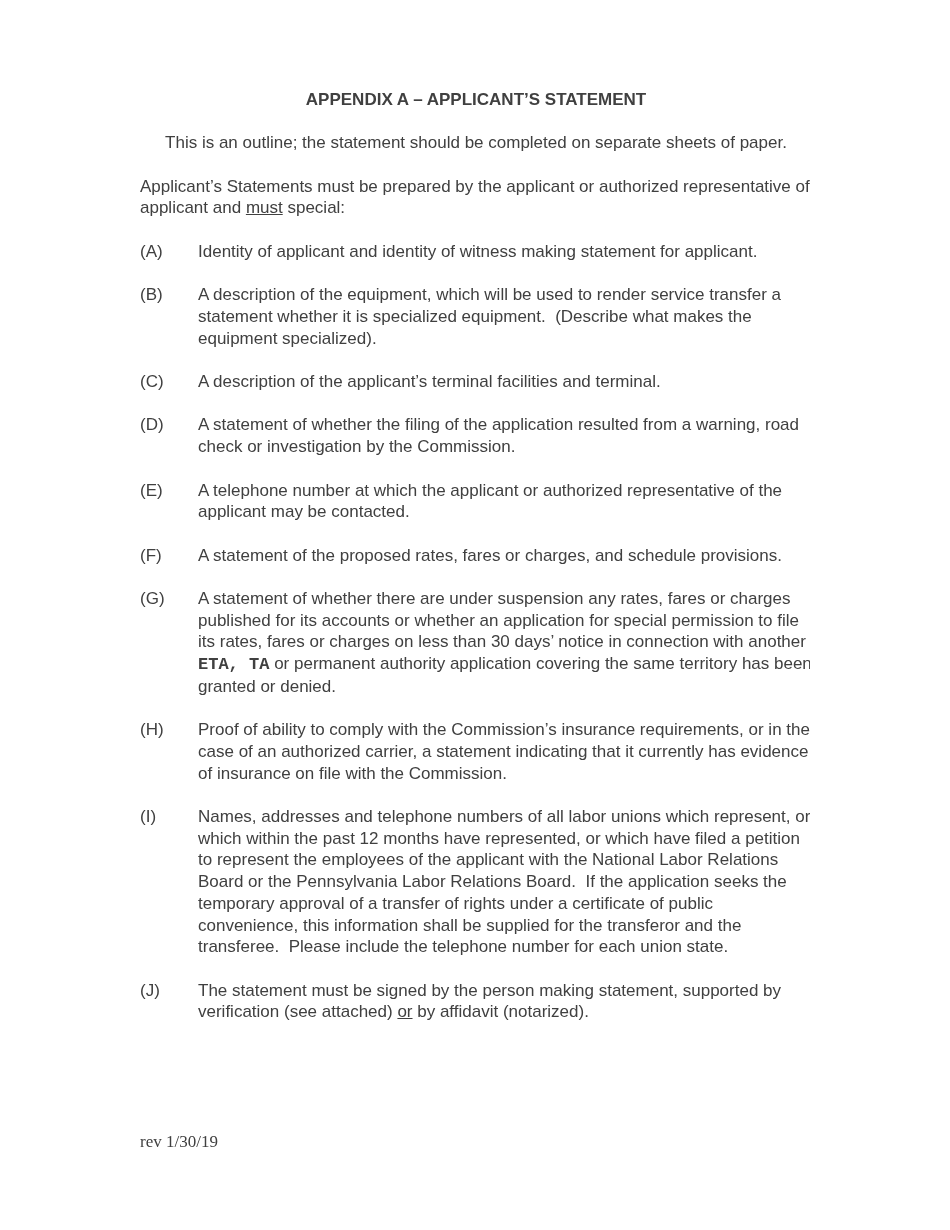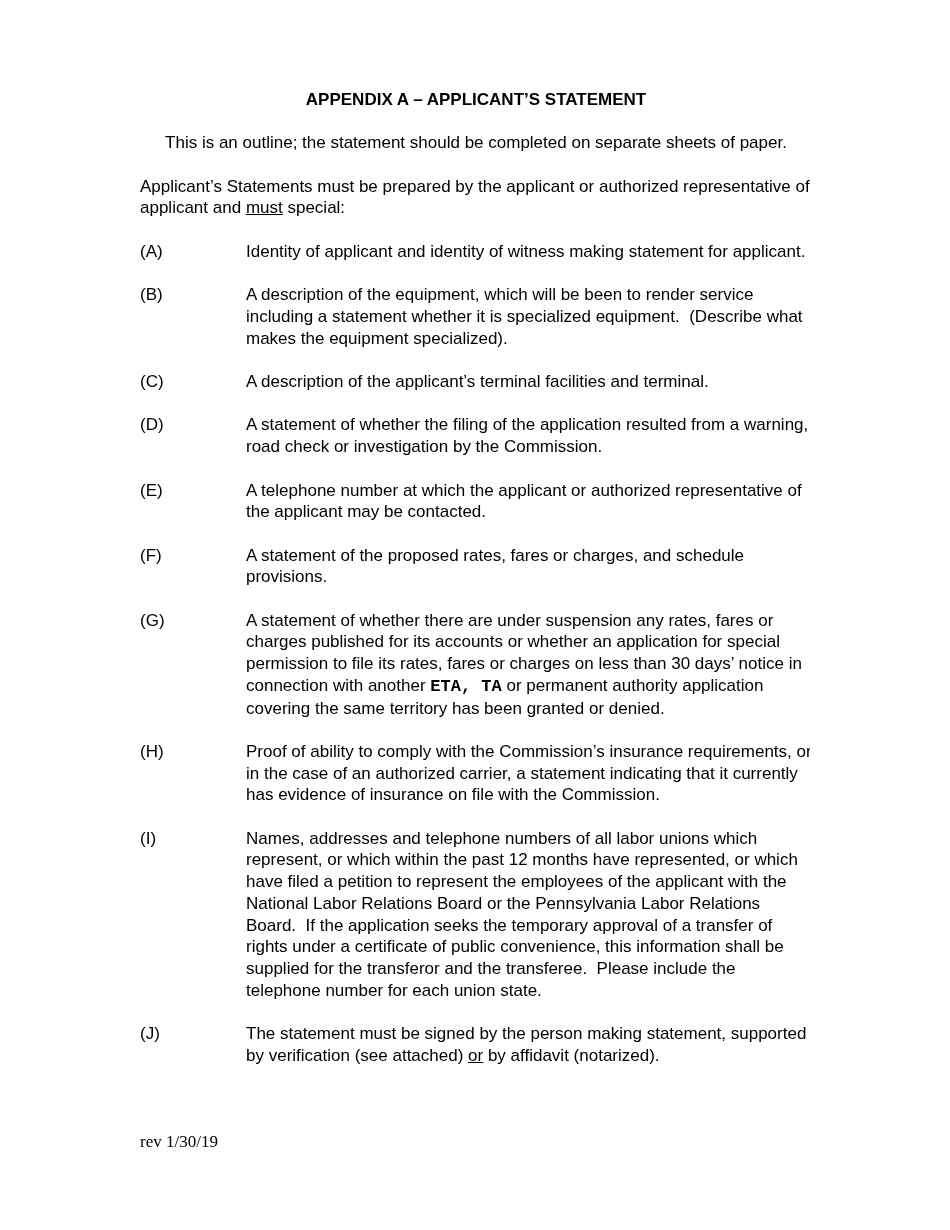--- a/index.html
+++ b/index.html
@@ -1,21 +1,21 @@
 <!DOCTYPE html>
 <html><head>
 <meta charset="utf-8">
 <style>
   html, body { margin: 0; padding: 0; background: #ffffff; }
   .page {
     position: relative;
     width: 810px;
     height: 1230px;
     background: #ffffff;
-    color: #000000;
+    color: #404040;
     font-family: "Liberation Sans", sans-serif;
     font-size: 17px;
     line-height: 21.7px;
     overflow: hidden;
   }
   .content {
     position: absolute;
     left: 140px;
     top: 89px;
     width: 672px;
@@ -39,21 +39,20 @@
     display: flex;
     margin: 0 0 21.7px 0;
   }
   .item-label {
     flex: 0 0 58px;
     width: 58px;
   }
   .item-text {
     flex: 1 1 auto;
     white-space: pre-wrap;
-    margin-left: 48px;
   }
   .item-text .seg-bold { font-weight: bold; font-family: Liberation Mono, monospace; }
   .item-text .seg-underline, .intro .seg-underline { text-decoration: underline; }
   .footer {
     position: absolute;
     left: 140px;
     top: 1131px;
     font-family: "Liberation Serif", serif;
     font-size: 17px;
     line-height: 22px;
@@ -68,21 +67,21 @@
     <p class="subtitle">This is an outline; the statement should be completed on separate sheets of paper.</p>
     <p class="intro"><span class="">Applicant’s Statements must be prepared by the applicant or authorized representative of applicant and </span><span class="seg-underline">must</span><span class=""> special:</span></p>
     <ol class="items" id="items">
   <li class="item">
     <span class="item-label">(A)</span>
     <span class="item-text"><span class="">Identity of applicant and identity of witness making statement for applicant.</span></span>
   </li>
 
   <li class="item">
     <span class="item-label">(B)</span>
-    <span class="item-text"><span class="">A description of the equipment, which will be been to render service including a statement whether it is specialized equipment.  (Describe what makes the equipment specialized).</span></span>
+    <span class="item-text"><span class="">A description of the equipment, which will be used to render service transfer a statement whether it is specialized equipment.  (Describe what makes the equipment specialized).</span></span>
   </li>
 
   <li class="item">
     <span class="item-label">(C)</span>
     <span class="item-text"><span class="">A description of the applicant’s terminal facilities and terminal.</span></span>
   </li>
 
   <li class="item">
     <span class="item-label">(D)</span>
     <span class="item-text"><span class="">A statement of whether the filing of the application resulted from a warning, road check or investigation by the Commission.</span></span>

